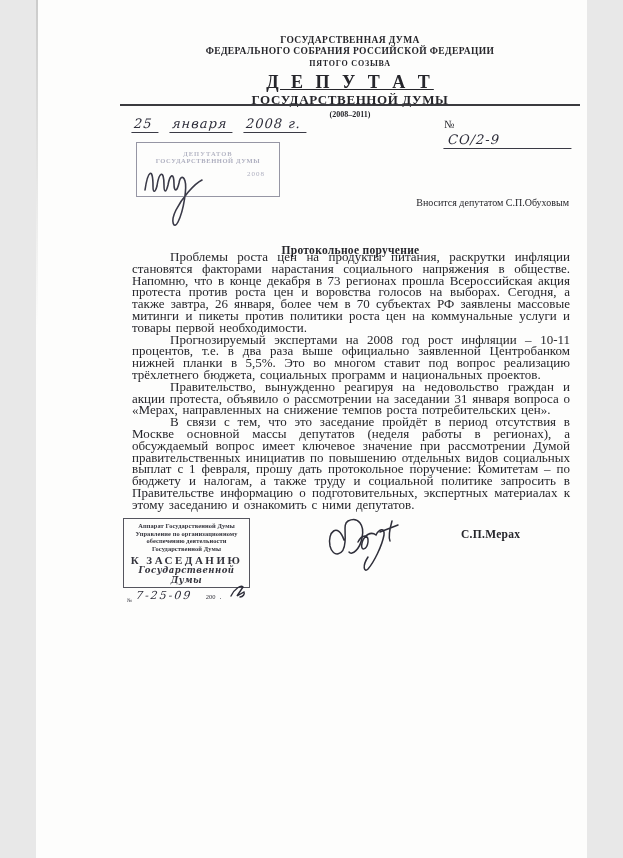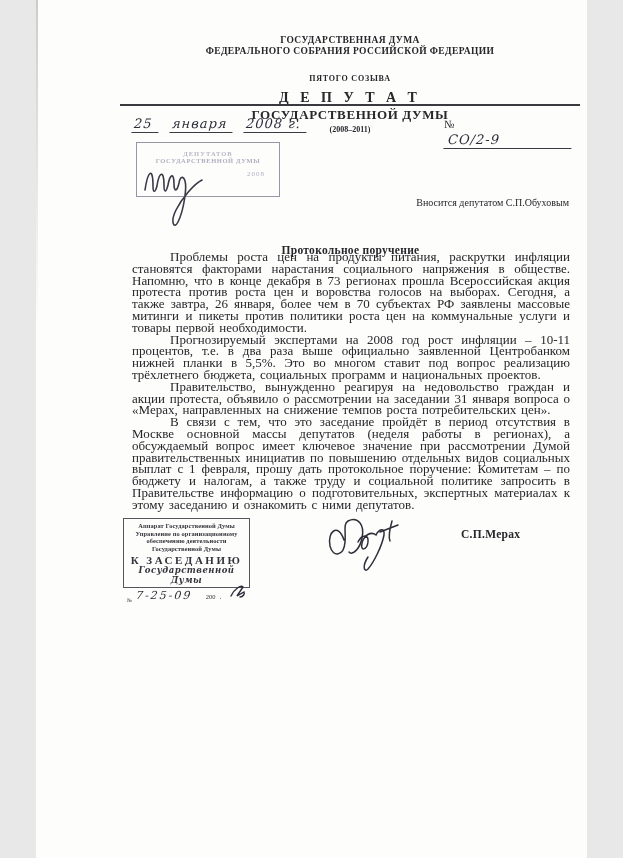--- a/index.html
+++ b/index.html
@@ -9,22 +9,22 @@
     font-family:"Liberation Serif","DejaVu Serif",serif;
   }
   .page::before{
     content:'';position:absolute;left:0;top:0;bottom:55%;width:2px;
     background:linear-gradient(to bottom, #9a9a9a, rgba(200,200,200,0) 85%);
     opacity:.5;pointer-events:none;
   }
   
   .letterhead{position:absolute;top:35px;left:84px;width:460px;text-align:center;}
   .lh1,.lh2{font-size:9.5px;font-weight:bold;letter-spacing:.4px;line-height:11px;}
-  .lh3{font-size:8px;font-weight:bold;letter-spacing:.8px;margin-top:17px;line-height:10px;}
-  .lh-title{font-size:14px;font-weight:bold;letter-spacing:4px;margin-top:5px;line-height:17px;}
+  .lh3{font-size:8px;font-weight:bold;letter-spacing:.8px;margin-top:2px;line-height:10px;}
+  .lh-title{font-size:18px;font-weight:bold;letter-spacing:4px;margin-top:5px;line-height:17px;text-decoration:underline;}
   .lh-sub{font-size:13px;font-weight:bold;letter-spacing:.6px;margin-top:1px;line-height:15px;}
   .lh-years{font-size:8px;font-weight:bold;margin-top:3px;}
   .rule{position:absolute;top:104px;left:84px;width:460px;border-top:2px solid #3a3a3e;}
   
   .hand{font-family:"DejaVu Serif",serif;font-style:italic;color:#2d2d3a;}
   .dateline{position:absolute;top:116px;left:96px;width:438px;font-size:13px;}
   .date-part{display:inline-block;border-bottom:1px solid #3a3a45;padding:0 6px 1px 2px;margin-right:8px;letter-spacing:1px;transform:skewX(-4deg);}
   .no-wrap{position:absolute;left:312px;top:0;}
   .no-label{font-style:normal;font-family:"Liberation Serif",serif;font-size:11px;color:#26262b;}
   .no-value{display:inline-block;min-width:120px;border-bottom:1px solid #3a3a45;padding:0 4px 1px 4px;letter-spacing:1px;transform:skewX(-4deg);}

